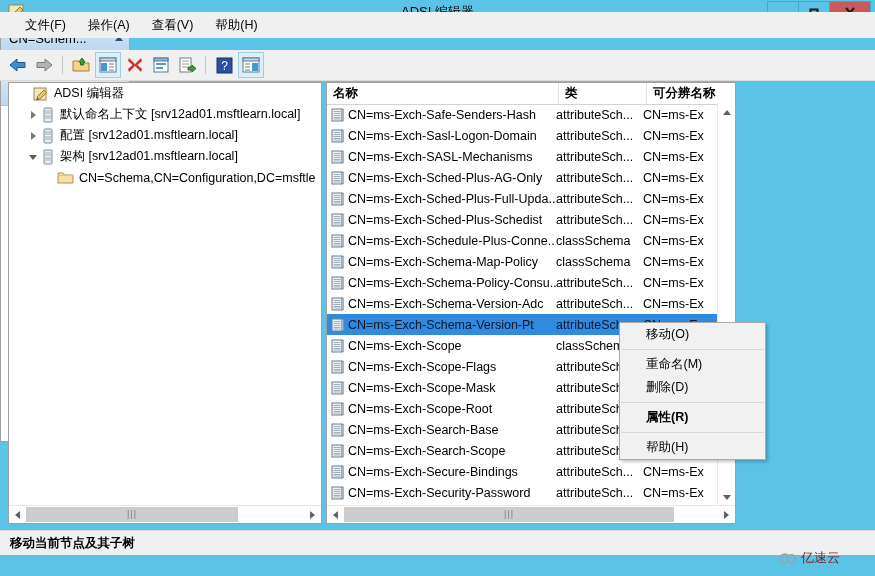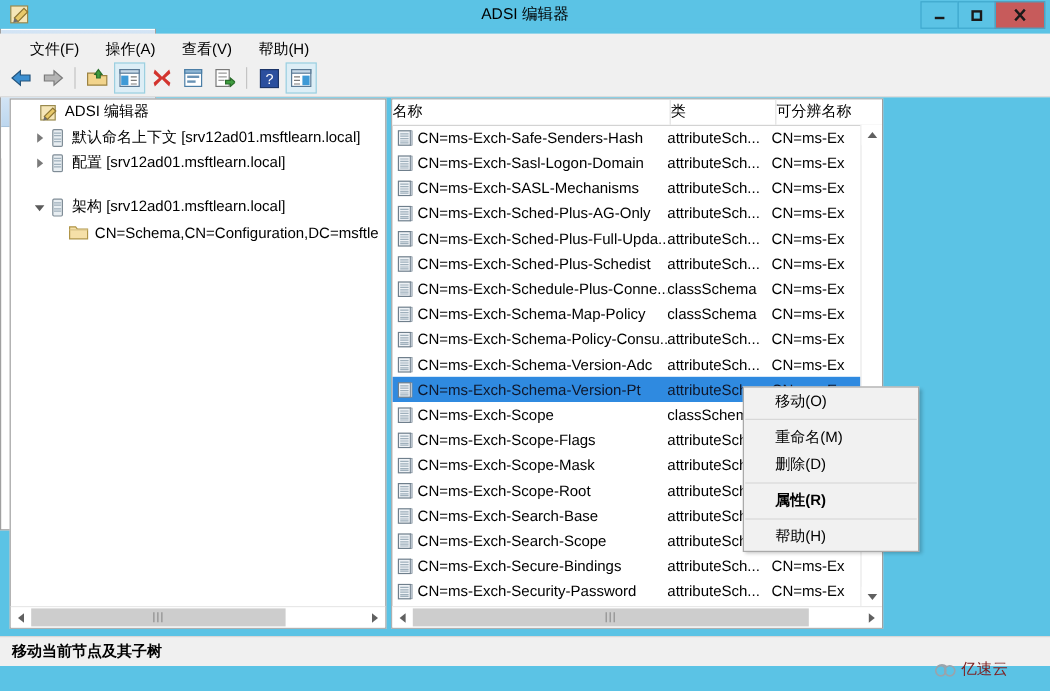--- a/index.html
+++ b/index.html
@@ -15,21 +15,21 @@
   .title-icon{position:absolute;left:8px;top:3px;width:18px;height:18px;}
   .title-text{position:absolute;left:0;top:3px;width:875px;text-align:center;
     font-size:13px;color:#000;}
   .winbtns{position:absolute;right:4px;top:1px;height:21px;display:flex;}
   .winbtn{width:30px;height:21px;border:1px solid #3fa8cd;background:#5bc3e5;
     display:flex;align-items:center;justify-content:center;font-size:11px;color:#000;
     margin-left:-1px;}
   .winbtn.close{background:#c75b5b;width:40px;color:#000;}
 
   
-  .menubar{position:absolute;left:0;top:28px;width:875px;height:26px;background:#f0f0f0;}
+  .menubar{position:absolute;left:0;top:12px;width:875px;height:26px;background:#f0f0f0;}
   .menubar-inner{position:absolute;left:14px;top:0;height:26px;display:flex;align-items:center;}
   .menu-item{padding:3px 11px;font-size:12.5px;color:#000;}
 
   
   .toolbar{position:absolute;left:0;top:50px;width:875px;height:30px;
     background:#f0f0f0;border-bottom:1px solid #dcdcdc;}
   .toolbar-inner{position:absolute;left:6px;top:2px;display:flex;align-items:center;gap:2px;}
   .tb{width:24px;height:24px;display:flex;align-items:center;justify-content:center;}
   .tb.framed{border:1px solid #9ccfe0;background:#ddeef6;}
   .tb-sep{width:1px;height:18px;background:#c4c4c4;margin:0 4px;}
@@ -51,22 +51,22 @@
     border-top:4px solid transparent;border-bottom:4px solid transparent;}
   .tw-expanded{width:0;height:0;border-top:5px solid #5a5a5a;
     border-left:4px solid transparent;border-right:4px solid transparent;
     margin-top:2px;}
   .ico{flex:0 0 auto;margin-right:5px;display:flex;align-items:center;}
   .tree-label{overflow:hidden;text-overflow:clip;}
 
   
   .lv-head{position:absolute;left:0;top:0;right:0;height:21px;background:#fff;
     border-bottom:1px solid #d3d3d3;display:flex;font-size:12.5px;}
-  .lv-col{height:21px;line-height:21px;border-right:1px solid #e2e2e2;
-    overflow:hidden;white-space:nowrap;box-sizing:border-box;}
+  .lv-col{height:21px;line-height:21px;padding-left:6px;border-right:1px solid #e2e2e2;
+    overflow:hidden;white-space:nowrap;box-sizing:border-box;font-weight:bold;}
   .c-name{width:232px;}
   .c-class{width:88px;}
   .c-dn{width:70px;border-right:none;}
   .lv-body{position:absolute;left:0;top:21px;right:17px;bottom:17px;overflow:hidden;}
   .lv-row{height:21px;display:flex;align-items:center;font-size:12.5px;white-space:nowrap;}
   .lv-row.sel{background:#2f8ae0;color:#0f172a;}
   .cell{overflow:hidden;white-space:nowrap;box-sizing:border-box;}
   .cell-name{width:232px;padding-left:4px;display:flex;align-items:center;gap:4px;}
   .cell-class{width:88px;}
   .cell-dn{width:76px;}
@@ -269,21 +269,21 @@
           </span>
         <span class="ico">
           <svg class="svgi" width="14" height="16" viewBox="0 0 14 16">
             <rect x="3" y="1" width="8" height="14" rx="1" fill="#e8eef2" stroke="#7f8c96"></rect>
             <path d="M4 4 h6 M4 6 h6 M4 9 h6 M4 11 h6" stroke="#9fb0bc"></path>
           </svg>
         </span>
         <span class="tree-label">配置 [srv12ad01.msftlearn.local]</span>
       </div>
 
-      <div class="tree-row" style="padding-left:16px;margin-top:16px;">
+      <div class="tree-row" style="padding-left:16px;">
         <span class="twisty">
             <span class="tw-expanded"></span>
           </span>
         <span class="ico">
           <svg class="svgi" width="14" height="16" viewBox="0 0 14 16">
             <rect x="3" y="1" width="8" height="14" rx="1" fill="#e8eef2" stroke="#7f8c96"></rect>
             <path d="M4 4 h6 M4 6 h6 M4 9 h6 M4 11 h6" stroke="#9fb0bc"></path>
           </svg>
         </span>
         <span class="tree-label">架构 [srv12ad01.msftlearn.local]</span>

